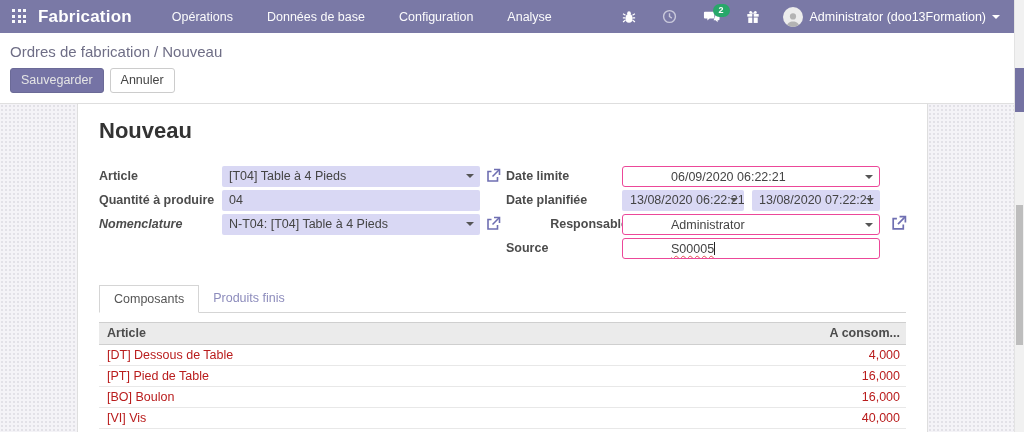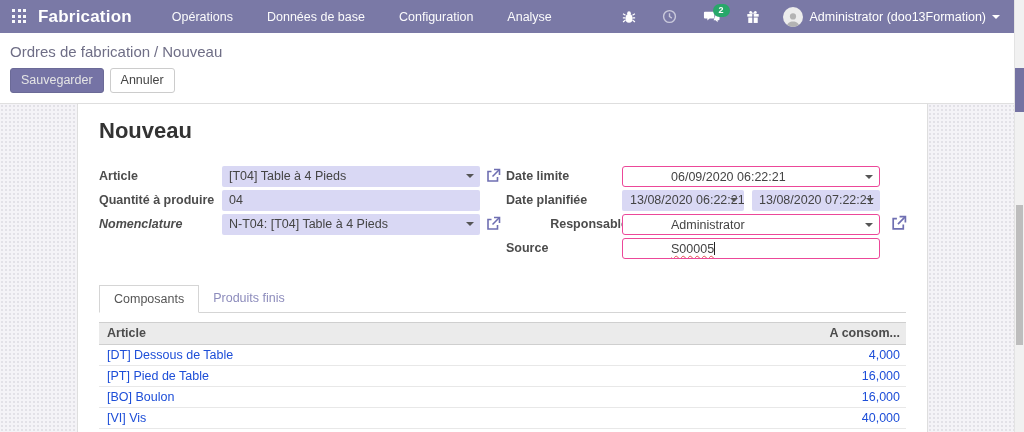--- a/index.html
+++ b/index.html
@@ -76,21 +76,21 @@
         border-bottom:1px solid #d5d5d5;}
   .tab{padding:6px 14px;cursor:pointer;white-space:nowrap;}
   .tab.active{background:#fff;border:1px solid #d5d5d5;border-bottom:1px solid #fff;
               margin-bottom:-1px;color:#555;}
   .tab.inactive{color:#8d8cbc;}
 
   
   .lines{position:absolute;left:21px;top:218px;width:807px;}
   .l-head{display:flex;background:#ebebeb;border-top:1px solid #cfcfcf;border-bottom:1px solid #cfcfcf;
           height:21px;line-height:21px;font-weight:700;color:#4c4c4c;}
-  .l-row{display:flex;height:20px;line-height:20px;border-bottom:1px solid #e8e8e8;color:#1d4ed8;cursor:pointer;}
+  .l-row{display:flex;height:20px;line-height:20px;border-bottom:1px solid #e8e8e8;color:#b91c1c;cursor:pointer;}
   .c-article{flex:1;padding-left:8px;overflow:hidden;white-space:nowrap;}
   .c-qty{width:92px;text-align:right;padding-right:6px;white-space:nowrap;}
   .add-line{color:#7c7bad;padding:5px 8px;cursor:pointer;}
 </style>
 </head>
 <body>
 
 <div id="app">
 
   <div id="topbar">

